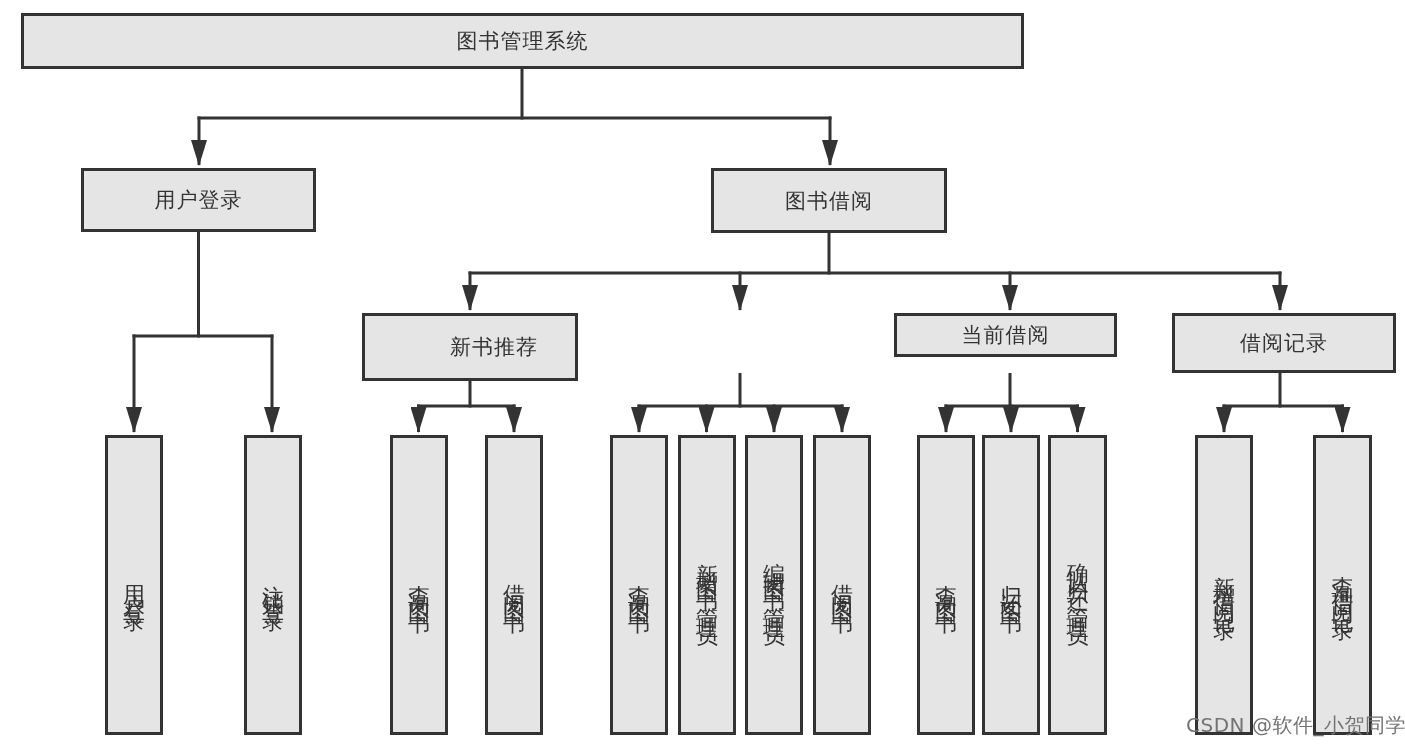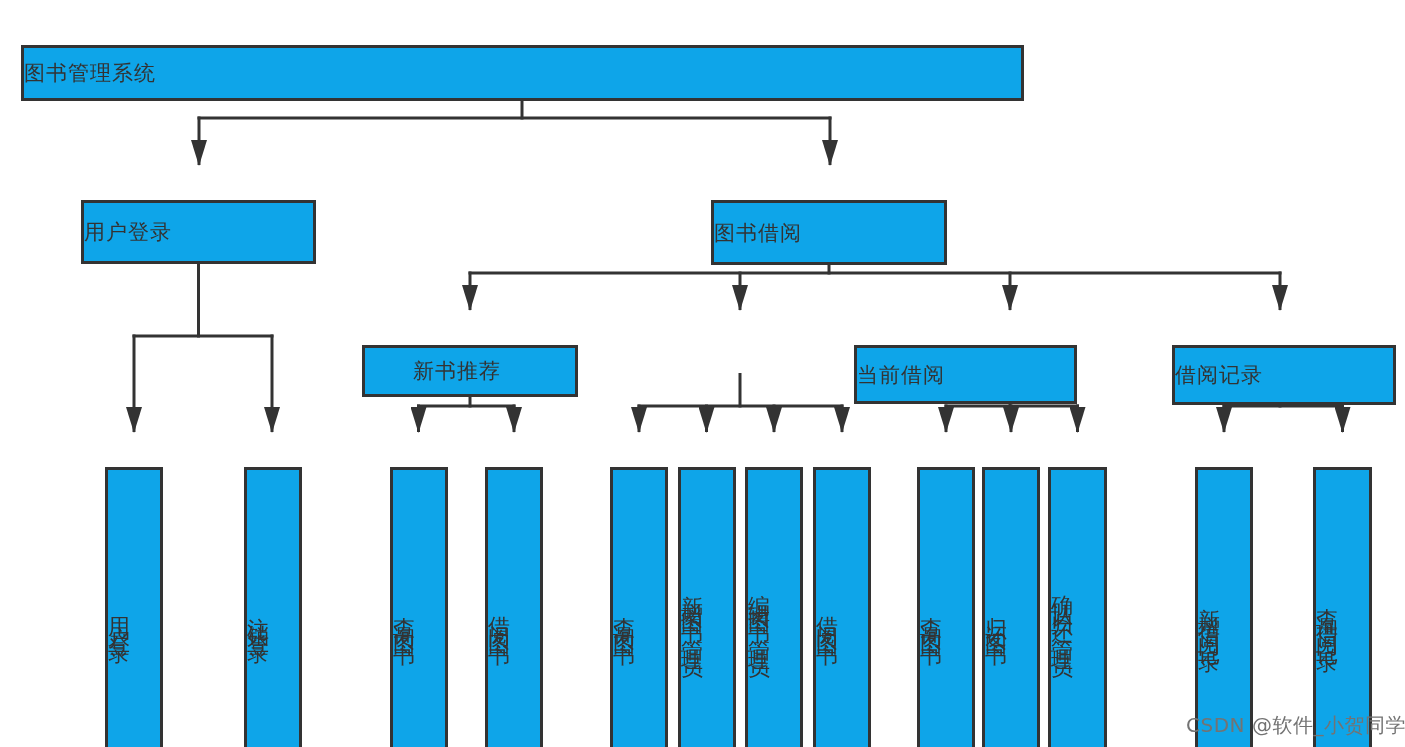--- a/index.html
+++ b/index.html
@@ -19,28 +19,27 @@
     position: absolute;
     left: 0;
     top: 0;
     width: 1405px;
     height: 747px;
     z-index: 1;
   }
   .box {
     position: absolute;
     box-sizing: border-box;
-    background: #0ea5e9;
+    background: #e5e5e5;
     border: 3px solid #333333;
     display: flex;
     align-items: center;
-    justify-content: flex-start;
+    justify-content: center;
     color: #333333;
     z-index: 2;
-    margin-top: 32px;
   }
   .box.h span {
     font-size: 21px;
     letter-spacing: 1px;
     white-space: nowrap;
   }
   .box.leaf span {
     writing-mode: vertical-rl;
     text-orientation: mixed;
     font-size: 22px;
@@ -118,24 +117,24 @@
     <span>图书管理系统</span>
   </div>
 
   <div class="box h" style="left:81px; top:168px; width:235px; height:64px;">
     <span>用户登录</span>
   </div>
   <div class="box h" style="left:711px; top:168px; width:236px; height:65px;">
     <span>图书借阅</span>
   </div>
 
-  <div class="box h" style="left:362px; top:313px; width:216px; height:52px;padding-left:48px;">
+  <div class="box h" style="left:362px; top:313px; width:216px; height:68px;padding-left:48px;">
     <span>新书推荐</span>
   </div>
-  <div class="box h" style="left:854px; top:313px; width:223px; height:59px;">
+  <div class="box h" style="left:894px; top:313px; width:223px; height:44px;">
     <span>当前借阅</span>
   </div>
   <div class="box h" style="left:1172px; top:313px; width:224px; height:60px;">
     <span>借阅记录</span>
   </div>
 
   <div class="box leaf" style="left:105px; top:435px; width:58px; height:300px;">
     <span>用户登录</span>
   </div>
   <div class="box leaf" style="left:244px; top:435px; width:58px; height:300px;">

